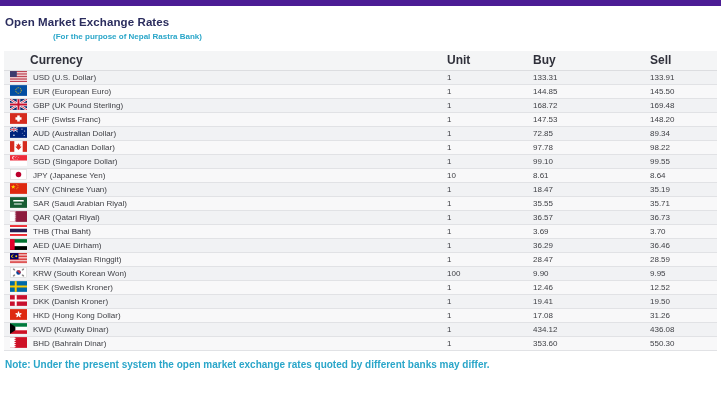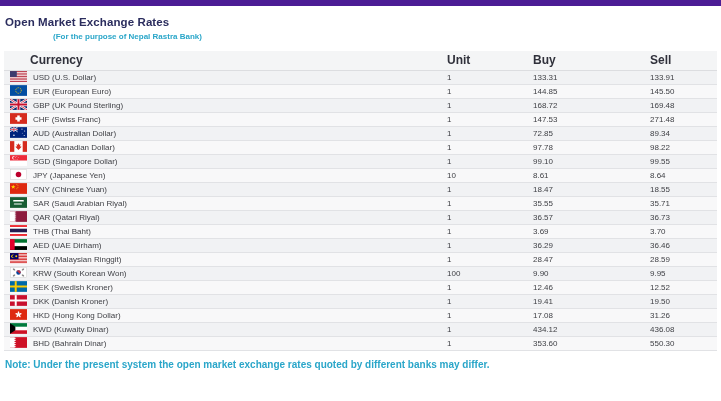--- a/index.html
+++ b/index.html
@@ -114,21 +114,21 @@
       </tr>
 
       <tr>
         <td class="c-cur"><span class="flag"><svg viewBox="0 0 19 12">
                 <rect width="19" height="12" fill="#d52b1e"></rect>
                 <rect x="8.1" y="2.6" width="2.8" height="6.8" fill="#fff"></rect>
                 <rect x="6.1" y="4.6" width="6.8" height="2.8" fill="#fff"></rect>
               </svg></span><span class="cur-label">CHF (Swiss Franc)</span></td>
         <td>1</td>
         <td>147.53</td>
-        <td>271.48</td>
+        <td>148.20</td>
       </tr>
 
       <tr>
         <td class="c-cur"><span class="flag"><svg viewBox="0 0 19 12">
                 <rect width="19" height="12" fill="#00247d"></rect>
                 <path d="M0,0 L8.5,5.2 M8.5,0 L0,5.2" stroke="#fff" stroke-width="0.9"></path>
                 <path d="M4.25,0 V5.2 M0,2.6 H8.5" stroke="#fff" stroke-width="1.5"></path>
                 <path d="M4.25,0 V5.2 M0,2.6 H8.5" stroke="#c8102e" stroke-width="0.7"></path>
                 <g fill="#fff">
                   <circle cx="4.4" cy="9" r="0.9"></circle>
@@ -190,21 +190,21 @@
                 <path d="M3.6,1.6 L4.2,3.4 L6.1,3.4 L4.6,4.5 L5.2,6.3 L3.6,5.2 L2,6.3 L2.6,4.5 L1.1,3.4 L3,3.4 Z" fill="#ffde00"></path>
                 <g fill="#ffde00">
                   <circle cx="7.7" cy="1.6" r="0.55"></circle>
                   <circle cx="8.9" cy="3" r="0.55"></circle>
                   <circle cx="8.9" cy="4.8" r="0.55"></circle>
                   <circle cx="7.7" cy="6.2" r="0.55"></circle>
                 </g>
               </svg></span><span class="cur-label">CNY (Chinese Yuan)</span></td>
         <td>1</td>
         <td>18.47</td>
-        <td>18.55</td>
+        <td>35.19</td>
       </tr>
 
       <tr>
         <td class="c-cur"><span class="flag"><svg viewBox="0 0 19 12">
                 <rect width="19" height="12" fill="#175d33"></rect>
                 <rect x="3.5" y="3.3" width="12" height="1.7" rx="0.8" fill="#fff"></rect>
                 <rect x="4.2" y="7.2" width="9.2" height="1" rx="0.5" fill="#fff"></rect>
               </svg></span><span class="cur-label">SAR (Saudi Arabian Riyal)</span></td>
         <td>1</td>
         <td>35.55</td>

